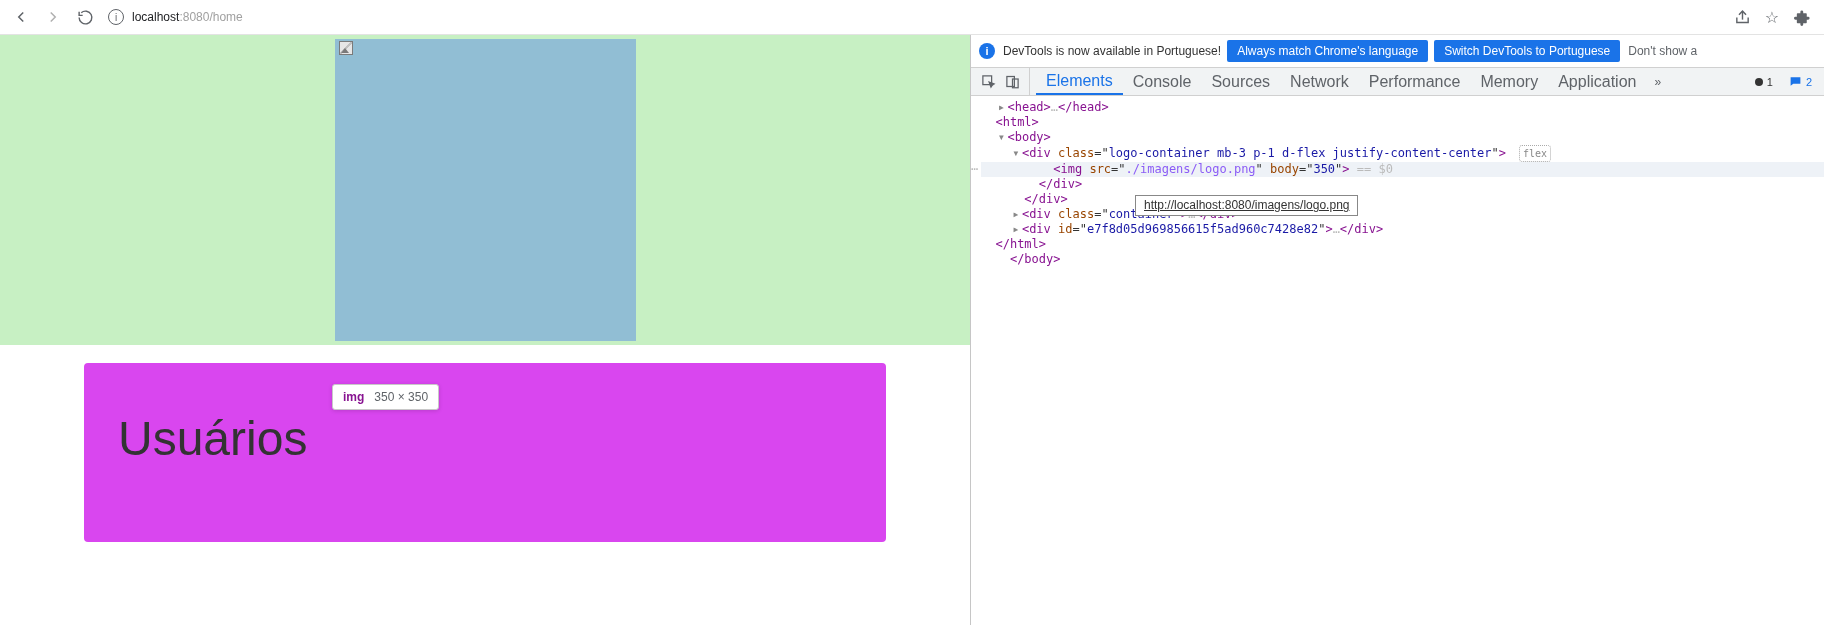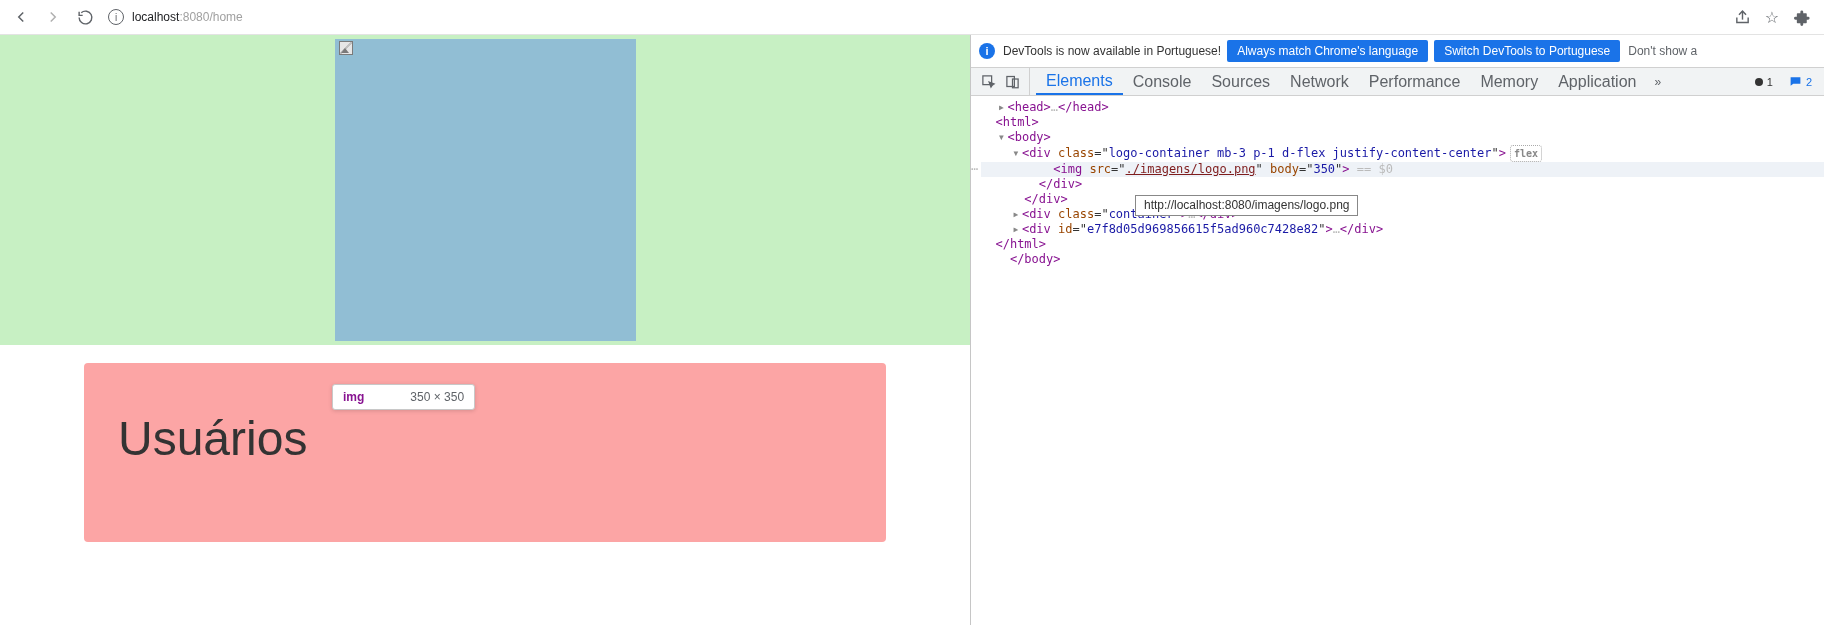--- a/index.html
+++ b/index.html
@@ -27,23 +27,23 @@
 
   
   .logo-strip { background: #c7f0c3; padding:0; display:flex; justify-content:center; }
   .logo-box { width: 301px; height: 302px; background: #91bed4; margin: 4px 0; position:relative; }
   .broken-img { position:absolute; top:2px; left:4px; width:14px;height:14px; }
   .broken-img::before { content:""; position:absolute; inset:0; border:1px solid #7a7a7a; background:linear-gradient(135deg,#e6e6e6 45%, #c0c0c0 45% 55%, #e6e6e6 55%); }
   .broken-img::after { content:""; position:absolute; left:2px; bottom:2px; width:0;height:0;border-left:4px solid transparent;border-right:4px solid transparent;border-bottom:5px solid #7a7a7a; }
 
   .inspector-tooltip { position:absolute; left:332px; top:349px; background:#fff; border:1px solid #c8c8c8; border-radius:3px; padding:5px 10px; box-shadow:0 1px 4px rgba(0,0,0,0.15); display:flex; align-items:center; gap:10px; }
   .inspector-tooltip .tag { color:#881391; font-weight:600; }
-  .inspector-tooltip .dims { color:#5f6368;margin-left:36px; }
-
-  .card { margin: 18px 84px 0 84px; background:#fca5a5; border-radius:4px; padding:48px 34px 76px 34px; }
+  .inspector-tooltip .dims { color:#5f6368; }
+
+  .card { margin: 18px 84px 0 84px; background:#d946ef; border-radius:4px; padding:48px 34px 76px 34px; }
   .card h1 { font-size:48px; font-weight:300; color:#333; }
 
   
   .dt-banner { background:#fff; border-bottom:1px solid #d0d0d0; display:flex; align-items:center; padding:5px 8px; font-size:12px; white-space:nowrap; }
   .dt-banner .binfo { width:16px;height:16px;border-radius:50%;background:#1a73e8;color:#fff;display:flex;align-items:center;justify-content:center;font-size:11px;margin-right:8px;font-weight:bold; }
   .banner-btn { background:#1a73e8; color:#fff; padding:4px 10px; border-radius:2px; margin-left:6px; cursor:pointer; }
   .banner-tail { margin-left:8px; color:#5f6368; }
 
   .dt-tabs { display:flex; align-items:center; border-bottom:1px solid #d0d0d0; height:28px; background:#f1f3f4; }
   .dt-tool-icons { display:flex; align-items:center; padding:0 6px; gap:2px; border-right:1px solid #d0d0d0; height:100%; }
@@ -57,27 +57,27 @@
   .pill.dark { color:#333; }
   .pill.blue { color:#1a73e8; }
   .dot { width:8px;height:8px;border-radius:50%;background:#333; }
 
   .dt-body { flex:1; overflow:auto; padding:4px 0 0 10px; font-family: Menlo, Consolas, monospace; font-size:12px; line-height:15px; position:relative; }
   .line { white-space: pre; }
   .tw { display:inline-block; width:12px; text-align:center; color:#888; cursor:pointer; }
   .t-tag { color: #881391; }
   .t-attr { color: #994500; }
   .t-str { color: #1a1aa6; }
-  .t-link { color: #7f1d1d; text-decoration: underline; }
+  .t-link { color: #8b5cf6; }
   .t-punc { color: #881391; }
   .t-muted { color: #bbb; }
-  .flex-badge { display:inline-block; font-size:10px; color:#888; border:1px dotted #aaa; padding:0 3px; margin-left:4px; border-radius:3px;font-weight:bold; }
+  .flex-badge { display:inline-block; font-size:10px; color:#888; border:1px dotted #aaa; padding:0 3px; margin-left:13px; border-radius:3px; }
   .hl-line { background:#eef2f7; position:relative; }
   .ellip { position:absolute; left:-10px; color:#bbb; letter-spacing:-1px; }
-  .url-tooltip { position:absolute; left:164px; top:99px; background:#fff; border:1px solid #888; padding:2px 8px; font-family:"Segoe UI",Arial,sans-serif; font-size:12px; color:#333; }
+  .url-tooltip { position:absolute; left:164px; top:99px; background:#fff; border:1px solid #888; padding:2px 8px; font-family:"Segoe UI",Arial,sans-serif; font-size:12px; color:#333;text-decoration:underline; }
 
   svg { display:block; }
 </style>
 </head>
 <body>
 
 <div class="root">
 
   <div class="chrome-bar">
     <div class="nav-btns">

